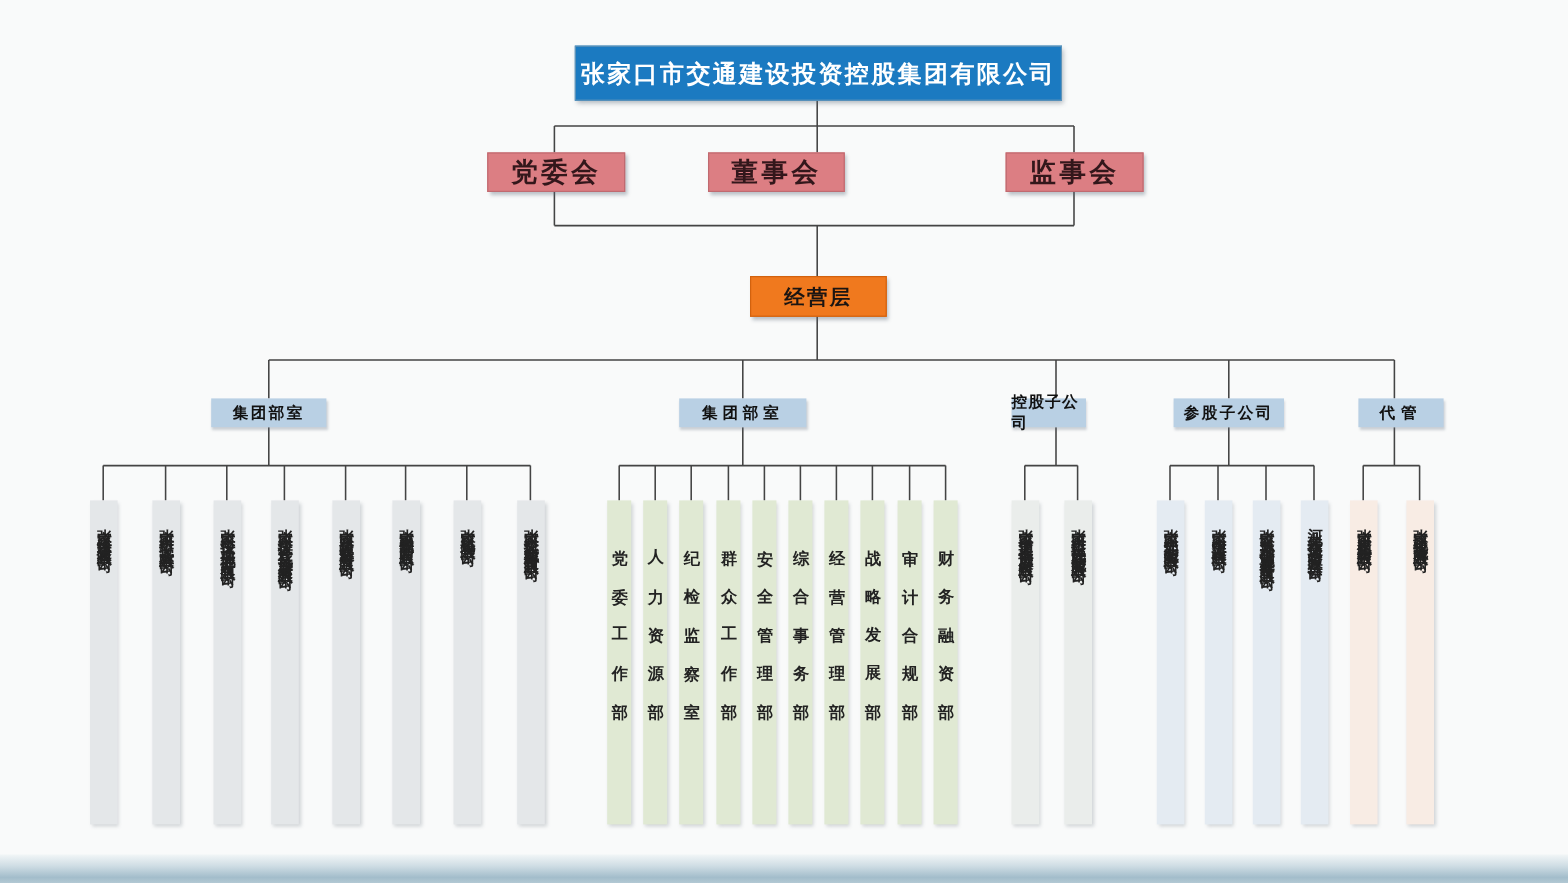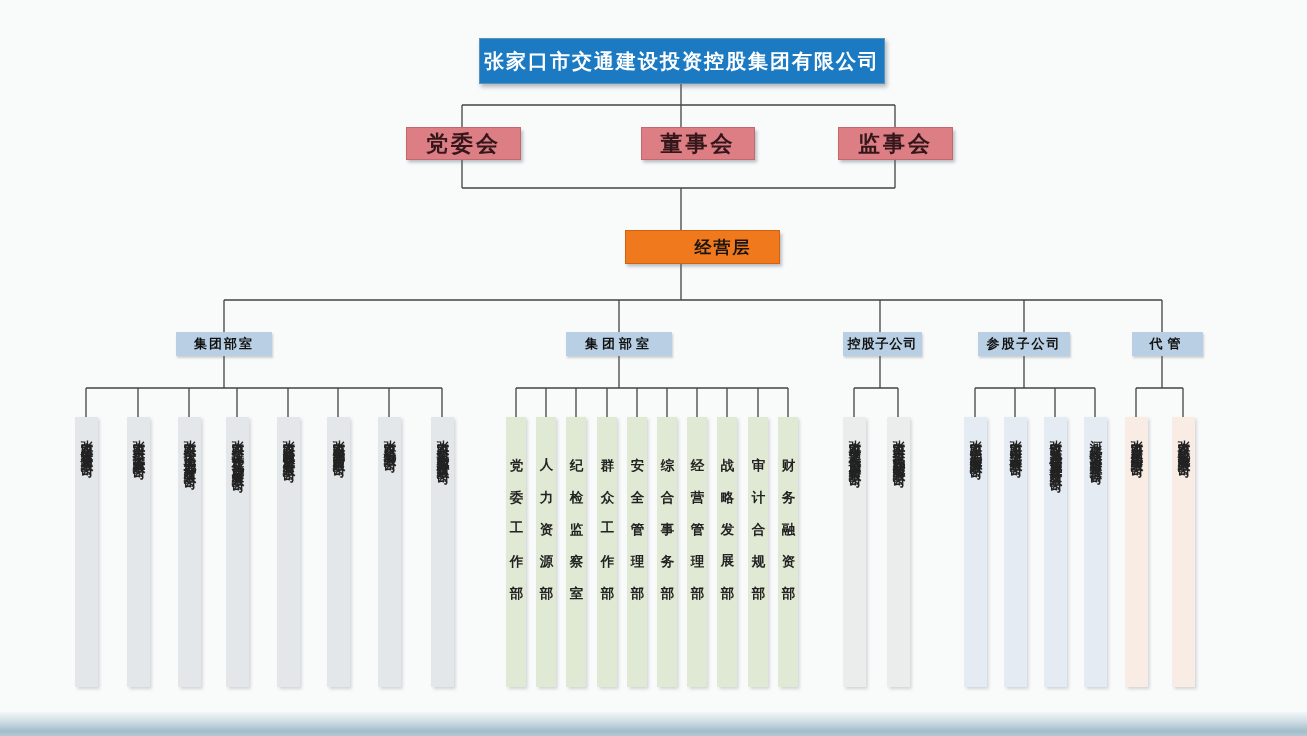--- a/index.html
+++ b/index.html
@@ -22,21 +22,20 @@
     font-size:22px; font-weight:bold; letter-spacing:3px;
     display:flex; align-items:center; justify-content:center;
     box-shadow:2px 2.5px 3px rgba(90,105,120,.4);
   }
   .mgmt{
     position:absolute; left:625px; top:230px; width:112px; height:32px; z-index:2;
     background:#f0791e; border:1px solid #d2620e; color:#1b1512;
     font-size:17px; font-weight:bold; letter-spacing:2px;
     display:flex; align-items:center; justify-content:center;
     box-shadow:2px 2.5px 3px rgba(90,105,120,.4);
-    padding-left:41px;
   }
   .ghead{
     position:absolute; top:332px; height:24px; z-index:2;
     background:#b9d0e4; color:#111;
     font-size:13px; font-weight:bold; letter-spacing:2px;
     display:flex; align-items:center; justify-content:center;
     box-shadow:1px 2px 2px rgba(100,110,125,.3);
   }
   .vcol{
     position:absolute; top:417px; height:270px; z-index:2; box-sizing:border-box;
@@ -93,28 +92,28 @@
       M975 388 V417 M1015 388 V417 M1055 388 V417 M1095 388 V417
       M1162 356 V388
       M1136 388 H1183
       M1136 388 V417 M1183 388 V417
     "></path>
   </svg>
 
   <div class="root">张家口市交通建设投资控股集团有限公司</div>
 
   <div class="committee" style="left:406px;width:113px">党委会</div>
-  <div class="committee" style="left:641px;width:112px">董事会</div>
+  <div class="committee" style="left:590px;width:112px">董事会</div>
   <div class="committee" style="left:838px;width:113px">监事会</div>
 
   <div class="mgmt">经营层</div>
 
   <div class="ghead" style="left:176px;width:96px">集团部室</div>
   <div class="ghead" style="left:566px;width:106px; letter-spacing:4px">集团部室</div>
-  <div class="ghead" style="left:843px;width:79px; letter-spacing:1px">控股子公司</div>
+  <div class="ghead" style="left:843px;width:62px; letter-spacing:1px">控股子公司</div>
   <div class="ghead" style="left:978px;width:92px">参股子公司</div>
   <div class="ghead" style="left:1132px;width:71px; letter-spacing:5px">代管</div>
 
   <div class="vcol co c-gray" style="left:75px">张家口铁建交通有限公司</div>
   <div class="vcol co c-gray" style="left:127px">张家口市交投实业有限公司</div>
   <div class="vcol co c-gray" style="left:178px">张家口交投广通房地产开发有限公司</div>
   <div class="vcol co c-gray" style="left:226px">张家口交投体育文化旅游发展有限公司</div>
   <div class="vcol co c-gray" style="left:277px">张家口路通收费服务有限公司</div>
   <div class="vcol co c-gray" style="left:327px">张家口聚圆商贸有限公司</div>
   <div class="vcol co c-gray" style="left:378px">张家口机场有限公司</div>

